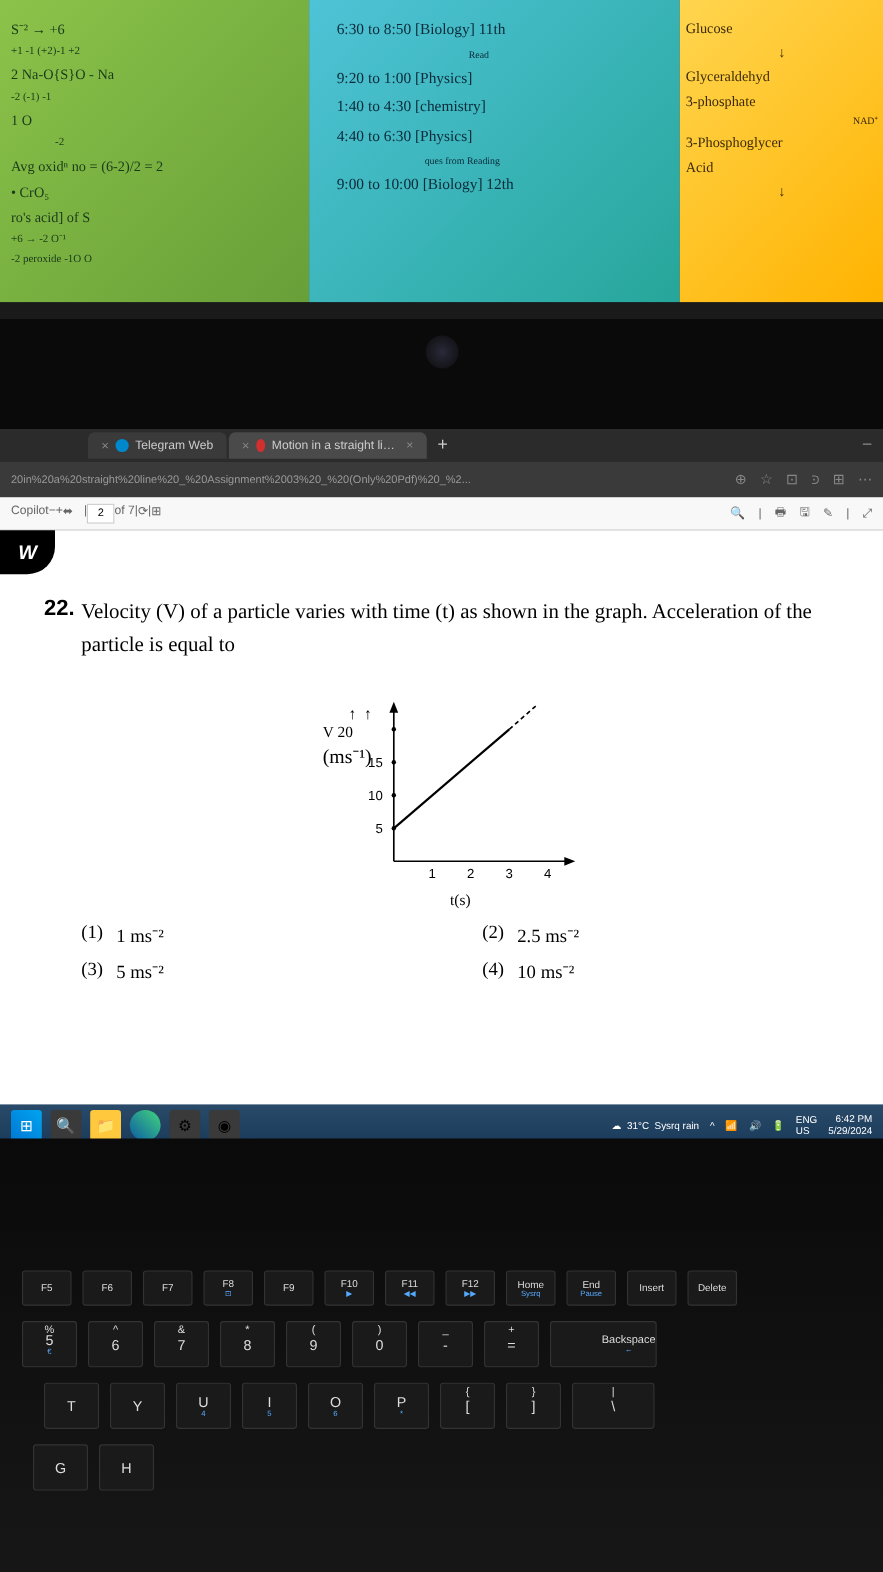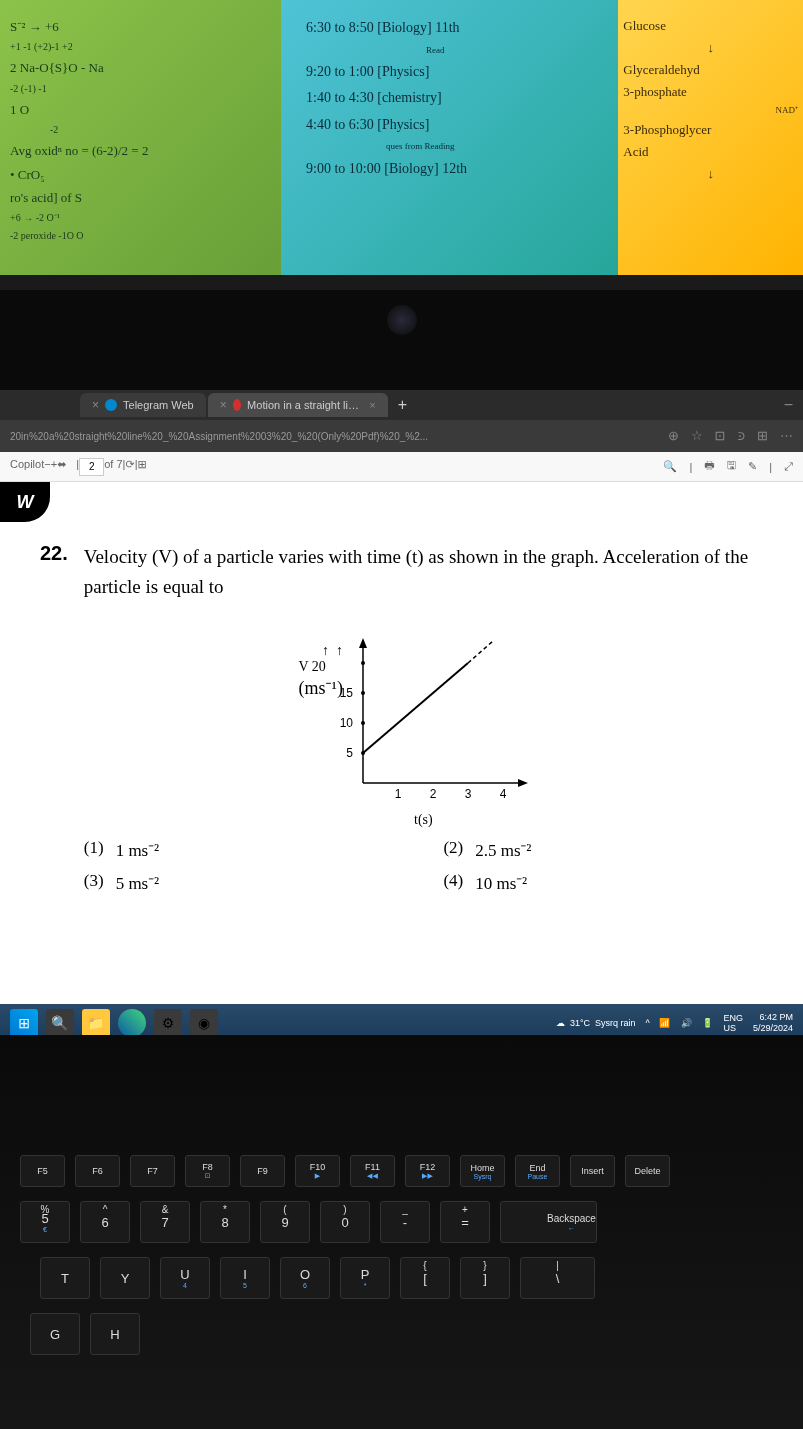--- a/index.html
+++ b/index.html
@@ -195,21 +195,21 @@
       align-items: center;
       justify-content: center;
       font-size: 18px;
       font-weight: bold;
       font-style: italic;
     }
     
     .question {
       margin-top: 30px;
       display: flex;
-      gap: 16px;
+      gap: 6px;
     }
     .q-number {
       font-size: 20px;
       font-weight: bold;
       flex-shrink: 0;
     }
     .q-content {
       flex: 1;
     }
     .q-text {

